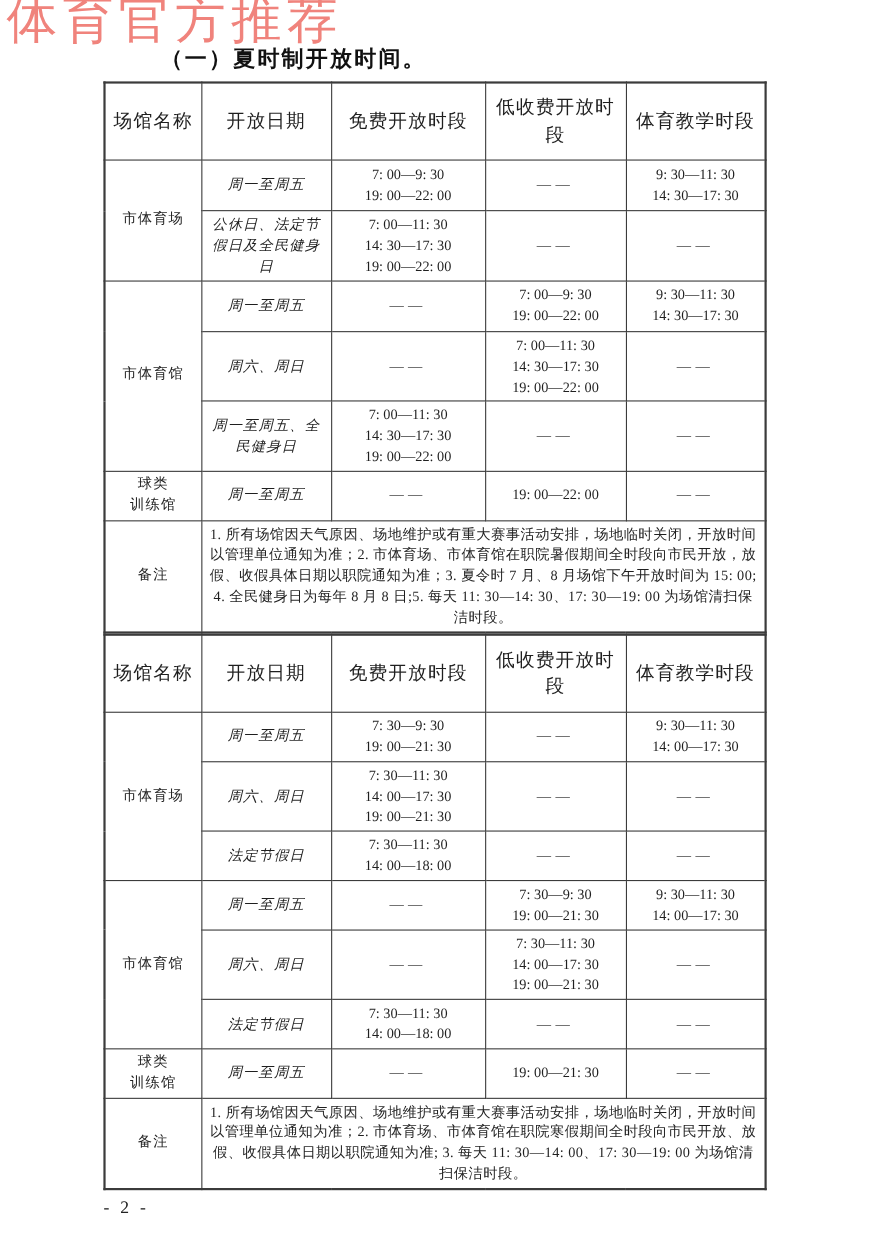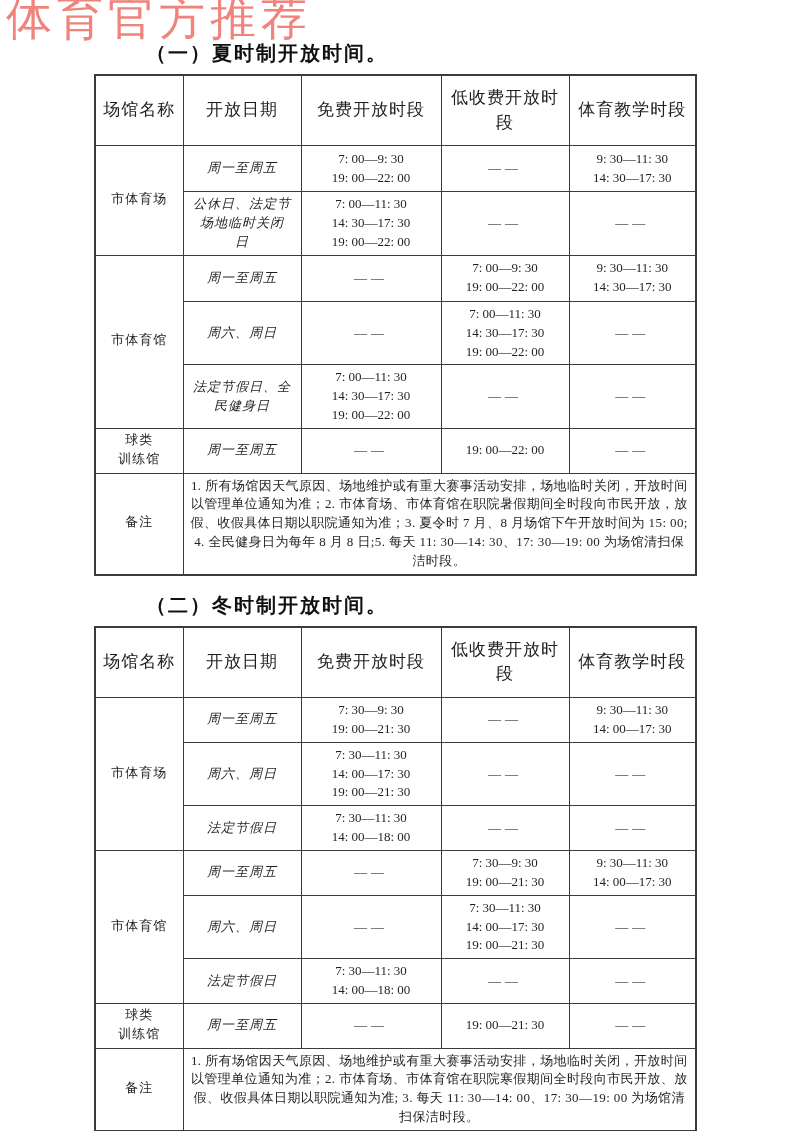--- a/index.html
+++ b/index.html
@@ -95,21 +95,21 @@
           <td rowspan="2" class="venue">市体育场</td>
           <td class="date">周一至周五</td>
           <td class="time">7: 00—9: 30
 19: 00—22: 00</td>
           <td class="dash">——</td>
           <td class="time">9: 30—11: 30
 14: 30—17: 30</td>
         </tr>
         <tr>
           <td class="date">公休日、法定节
-场地临时关闭
+假日及全民健身
 日</td>
           <td class="time">7: 00—11: 30
 14: 30—17: 30
 19: 00—22: 00</td>
           <td class="dash">——</td>
           <td class="dash">——</td>
         </tr>
         <tr>
           <td rowspan="3" class="venue">市体育馆</td>
           <td class="date">周一至周五</td>
@@ -121,21 +121,21 @@
         </tr>
         <tr>
           <td class="date">周六、周日</td>
           <td class="dash">——</td>
           <td class="time">7: 00—11: 30
 14: 30—17: 30
 19: 00—22: 00</td>
           <td class="dash">——</td>
         </tr>
         <tr>
-          <td class="date">法定节假日、全
+          <td class="date">周一至周五、全
 民健身日</td>
           <td class="time">7: 00—11: 30
 14: 30—17: 30
 19: 00—22: 00</td>
           <td class="dash">——</td>
           <td class="dash">——</td>
         </tr>
         <tr>
           <td class="venue">球类
 训练馆</td>
@@ -144,21 +144,20 @@
           <td class="time">19: 00—22: 00</td>
           <td class="dash">——</td>
         </tr>
         <tr>
           <td class="venue">备注</td>
           <td colspan="4" class="note">1. 所有场馆因天气原因、场地维护或有重大赛事活动安排，场地临时关闭，开放时间以管理单位通知为准；2. 市体育场、市体育馆在职院暑假期间全时段向市民开放，放假、收假具体日期以职院通知为准；3. 夏令时 7 月、8 月场馆下午开放时间为 15: 00;4. 全民健身日为每年 8 月 8 日;5. 每天 11: 30—14: 30、17: 30—19: 00 为场馆清扫保洁时段。</td>
         </tr>
       </tbody>
     </table>
 
-  <h2 class="section-heading second">（二）冬时制开放时间。</h2>
 
   <table class="schedule" id="table-winter">
     <colgroup>
       <col style="width:88px">
         <col style="width:118px">
         <col style="width:140px">
         <col style="width:128px">
         <col style="width:127px">
     </colgroup>
   <thead>

